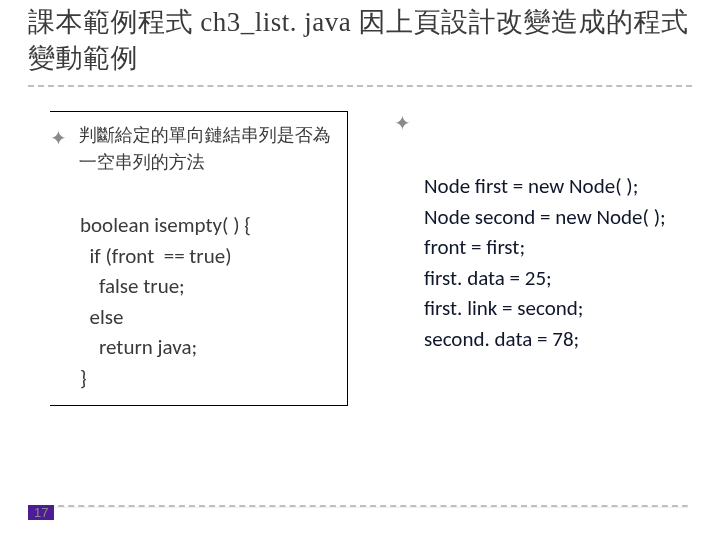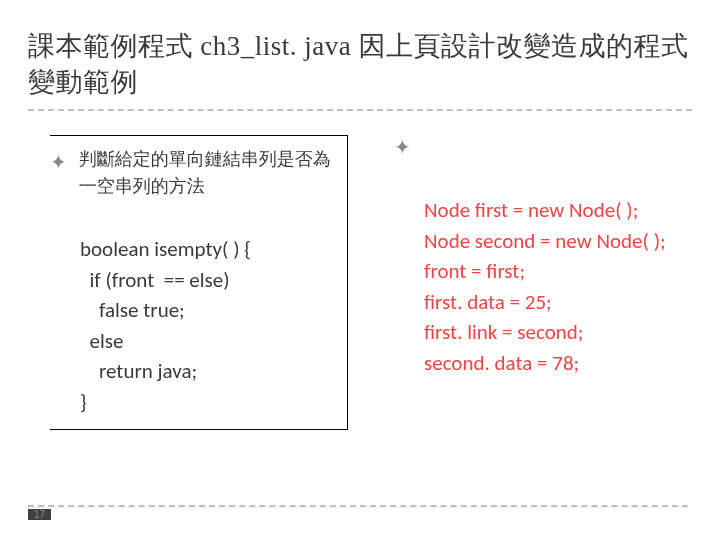--- a/index.html
+++ b/index.html
@@ -5,21 +5,21 @@
   * { margin: 0; padding: 0; box-sizing: border-box; }
   body {
     width: 720px;
     height: 540px;
     background: #ffffff;
     font-family: "Microsoft JhengHei", "PMingLiU", sans-serif;
     position: relative;
     overflow: hidden;
   }
   .slide {
-    padding: 28px 28px 0 28px;
+    padding: 4px 28px 0 28px;
   }
   .title {
     font-size: 27px;
     color: #3a3a3a;
     line-height: 1.35;
     font-family: "DFKai-SB", "KaiTi", "Microsoft JhengHei", serif;
     letter-spacing: 0.5px;
     padding-bottom: 6px;
   }
   .title-divider {
@@ -67,21 +67,21 @@
     font-family: "Calibri", "Arial", sans-serif;
     font-size: 21px;
     color: #3a3a3a;
     line-height: 1.45;
     margin-left: 30px;
     white-space: pre;
   }
   .code-right {
     font-family: "Calibri", "Arial", sans-serif;
     font-size: 21px;
-    color: #ef4444;
+    color: #0f172a;
     line-height: 1.45;
     margin-left: 30px;
     white-space: pre-wrap;
   }
   .left-box-border {
     border-top: 1px solid #000;
     border-bottom: 1px solid #000;
     border-right: 1px solid #000;
     padding: 10px 4px 12px 0;
     margin-top: 4px;
@@ -94,23 +94,23 @@
     align-items: center;
   }
   .footer-line {
     border-top: 2px dashed #bfbfbf;
     width: 660px;
     position: absolute;
     bottom: 32px;
     left: 28px;
   }
   .page-num {
-    font-size: 10px;
+    font-size: 13px;
     color: #8a8a8a;
-    background: #404040;
+    background: #4c1d95;
     padding: 0 6px;
     position: relative;
     z-index: 2;
   }
 </style>
 </head>
 <body>
 
 <div class="slide">
   <div class="title">課本範例程式 ch3_list. java 因上頁設計改變造成的程式變動範例</div>
@@ -118,21 +118,21 @@
   <div class="columns">
 
     <div class="col col-left">
       <div class="left-box-border">
         <div class="bullet-row">
           <span class="bullet-mark">✦</span>
           <span class="bullet-text">判斷給定的單向鏈結串列是否為一空串列的方法</span>
         </div>
         <div class="code-left">
 <span>boolean isempty( ) {</span>
-<span>  if (front  == else)</span>
+<span>  if (front  == true)</span>
 <span>    false true;</span>
 <span>  else</span>
 <span>    return java;</span>
 <span>}</span></div>
       </div>
     </div>
 
     <div class="col col-right">
       <div class="bullet-row">
         <span class="bullet-mark">✦</span>

